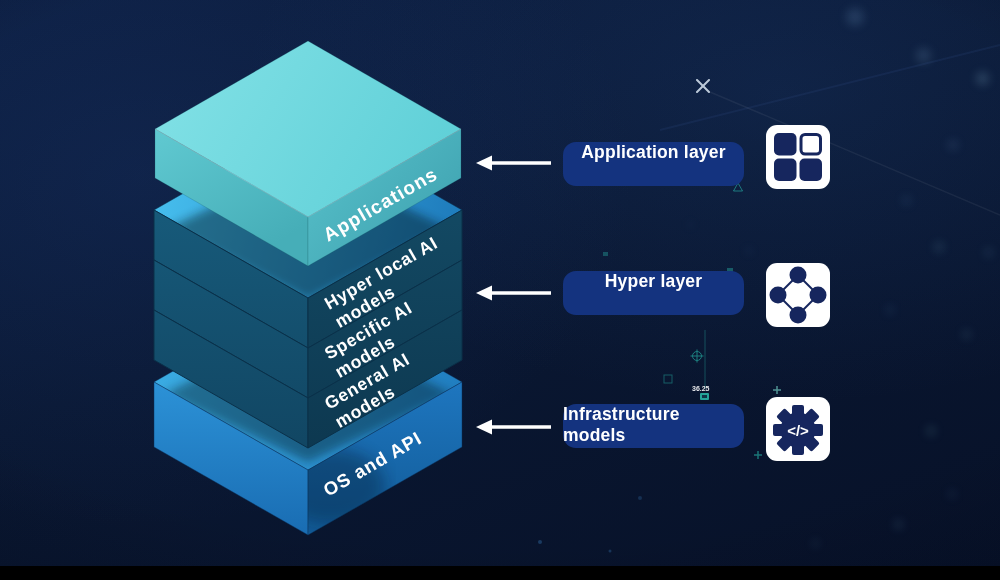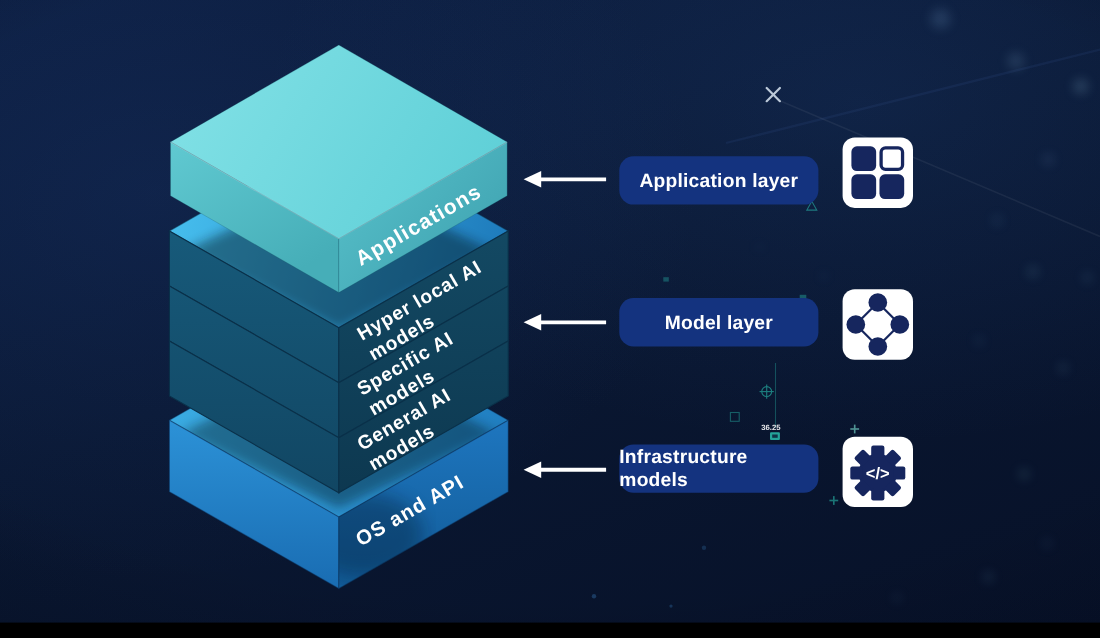--- a/index.html
+++ b/index.html
@@ -10,21 +10,21 @@
       radial-gradient(900px 520px at 78% 16%, rgba(45,92,165,.16), transparent 60%),
       radial-gradient(760px 540px at 14% 30%, rgba(28,58,118,.28), transparent 65%),
       linear-gradient(160deg,#0d1f42 0%,#0a1833 45%,#071128 100%);
   }
   .vignette{position:absolute;inset:0;pointer-events:none;
     background:radial-gradient(120% 95% at 50% 42%, transparent 55%, rgba(2,6,18,.45) 100%);}
   .bokeh{position:absolute;border-radius:50%;filter:blur(5px);}
   .scene{position:absolute;left:0;top:0;}
   .callout{
     position:absolute;left:563px;width:181px;height:44px;background:#14337f;
-    border-radius:13px;display:flex;align-items:center;justify-content:center;
+    border-radius:13px;display:flex;justify-content:center;
     color:#fff;font-size:17.5px;font-weight:600;letter-spacing:.2px;
   }
   .icon-card{position:absolute;left:765px;width:66px;height:66px;}
   .icon-card svg{display:block;}
   .bottom-bar{position:absolute;left:0;right:0;bottom:0;height:14px;background:#000;}
   .face-text{fill:#ffffff;font-weight:600;font-family:"Liberation Sans",sans-serif;}
 </style>
 </head>
 <body>
 
@@ -195,21 +195,21 @@
         <line x1="551" y1="427" x2="490" y2="427" stroke-width="3.5"></line>
         <polygon points="476,427 492,419.5 492,434.5" stroke="none"></polygon>
       </g>
     </g>
   </svg>
 
   <div class="callout" style="top:142px">
     <span>Application layer</span>
   </div>
   <div class="callout" style="top:271px">
-    <span>Model layer</span>
+    <span>Hyper layer</span>
   </div>
   <div class="callout" style="top:404px">
     <span>Infrastructure models</span>
   </div>
 
   <div class="icon-card" style="top:124px">
     <svg width="66" height="66" viewBox="0 0 66 66">
       <rect x="1" y="1" width="64" height="64" rx="11" fill="#ffffff"></rect>
       <rect x="9" y="9" width="22.5" height="22.5" rx="5" fill="#16265e"></rect>
       <rect x="36" y="10.5" width="19.5" height="19.5" rx="4" fill="#ffffff" stroke="#16265e" stroke-width="3"></rect>

